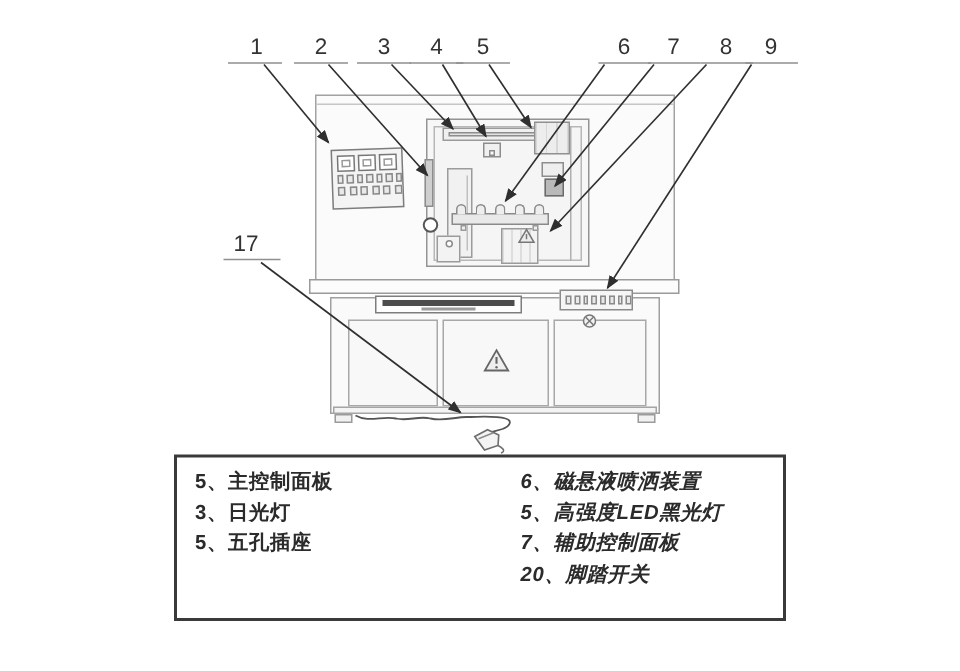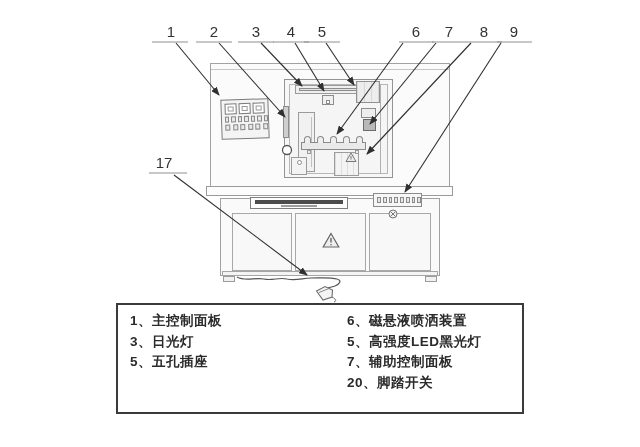--- a/index.html
+++ b/index.html
@@ -47,21 +47,21 @@
   .shaft{left:301px;top:142px;width:65px;height:8px;border:1px solid #8a8a8a;background:#e9e9e9;}
   .lobe{top:136px;width:7px;height:7px;border:1px solid #8a8a8a;border-bottom:none;border-radius:70% 70% 0 0;background:#eeeeee;}
   .support{top:150px;width:4px;height:4px;border:1px solid #9a9a9a;background:#eee;}
   
   .overlay{position:absolute;left:0;top:0;width:640px;height:447px;pointer-events:none;}
   .callout{position:absolute;width:22px;text-align:center;font-size:15px;color:#333;line-height:16px;}
   
   .legend{left:116px;top:303px;width:408px;height:111px;border:2px solid #3a3a3a;background:#fff;display:flex;padding:6px 0 0 12px;}
   .legend .col{display:flex;flex-direction:column;}
   .legend .col.left{width:217px;}
-  .legend .col.right{flex:1;}
+  .legend .col.right{flex:1;font-style:italic;}
   .legend-row{height:20.6px;line-height:20.6px;font-size:13.5px;font-weight:600;color:#2b2b2b;letter-spacing:0.5px;white-space:nowrap;}
 </style>
 </head>
 <body>
 
 <div class="stage">
 
   <div class="abs upper-cab"></div>
   <div class="abs cab-topline"></div>
 
@@ -207,21 +207,21 @@
   <div class="callout" style="left:280px;top:24px;">4</div>
   <div class="callout" style="left:311px;top:24px;">5</div>
   <div class="callout" style="left:405px;top:24px;">6</div>
   <div class="callout" style="left:438px;top:24px;">7</div>
   <div class="callout" style="left:473px;top:24px;">8</div>
   <div class="callout" style="left:503px;top:24px;">9</div>
   <div class="callout" style="left:153px;top:155px;">17</div>
 
   <div class="abs legend">
     <div class="col left">
-      <div class="legend-row">1、主控制面板</div>
+      <div class="legend-row">5、主控制面板</div>
       <div class="legend-row">3、日光灯</div>
       <div class="legend-row">5、五孔插座</div>
     </div>
     <div class="col right">
       <div class="legend-row">6、磁悬液喷洒装置</div>
       <div class="legend-row">5、高强度LED黑光灯</div>
       <div class="legend-row">7、辅助控制面板</div>
       <div class="legend-row">20、脚踏开关</div>
     </div>
   </div>

